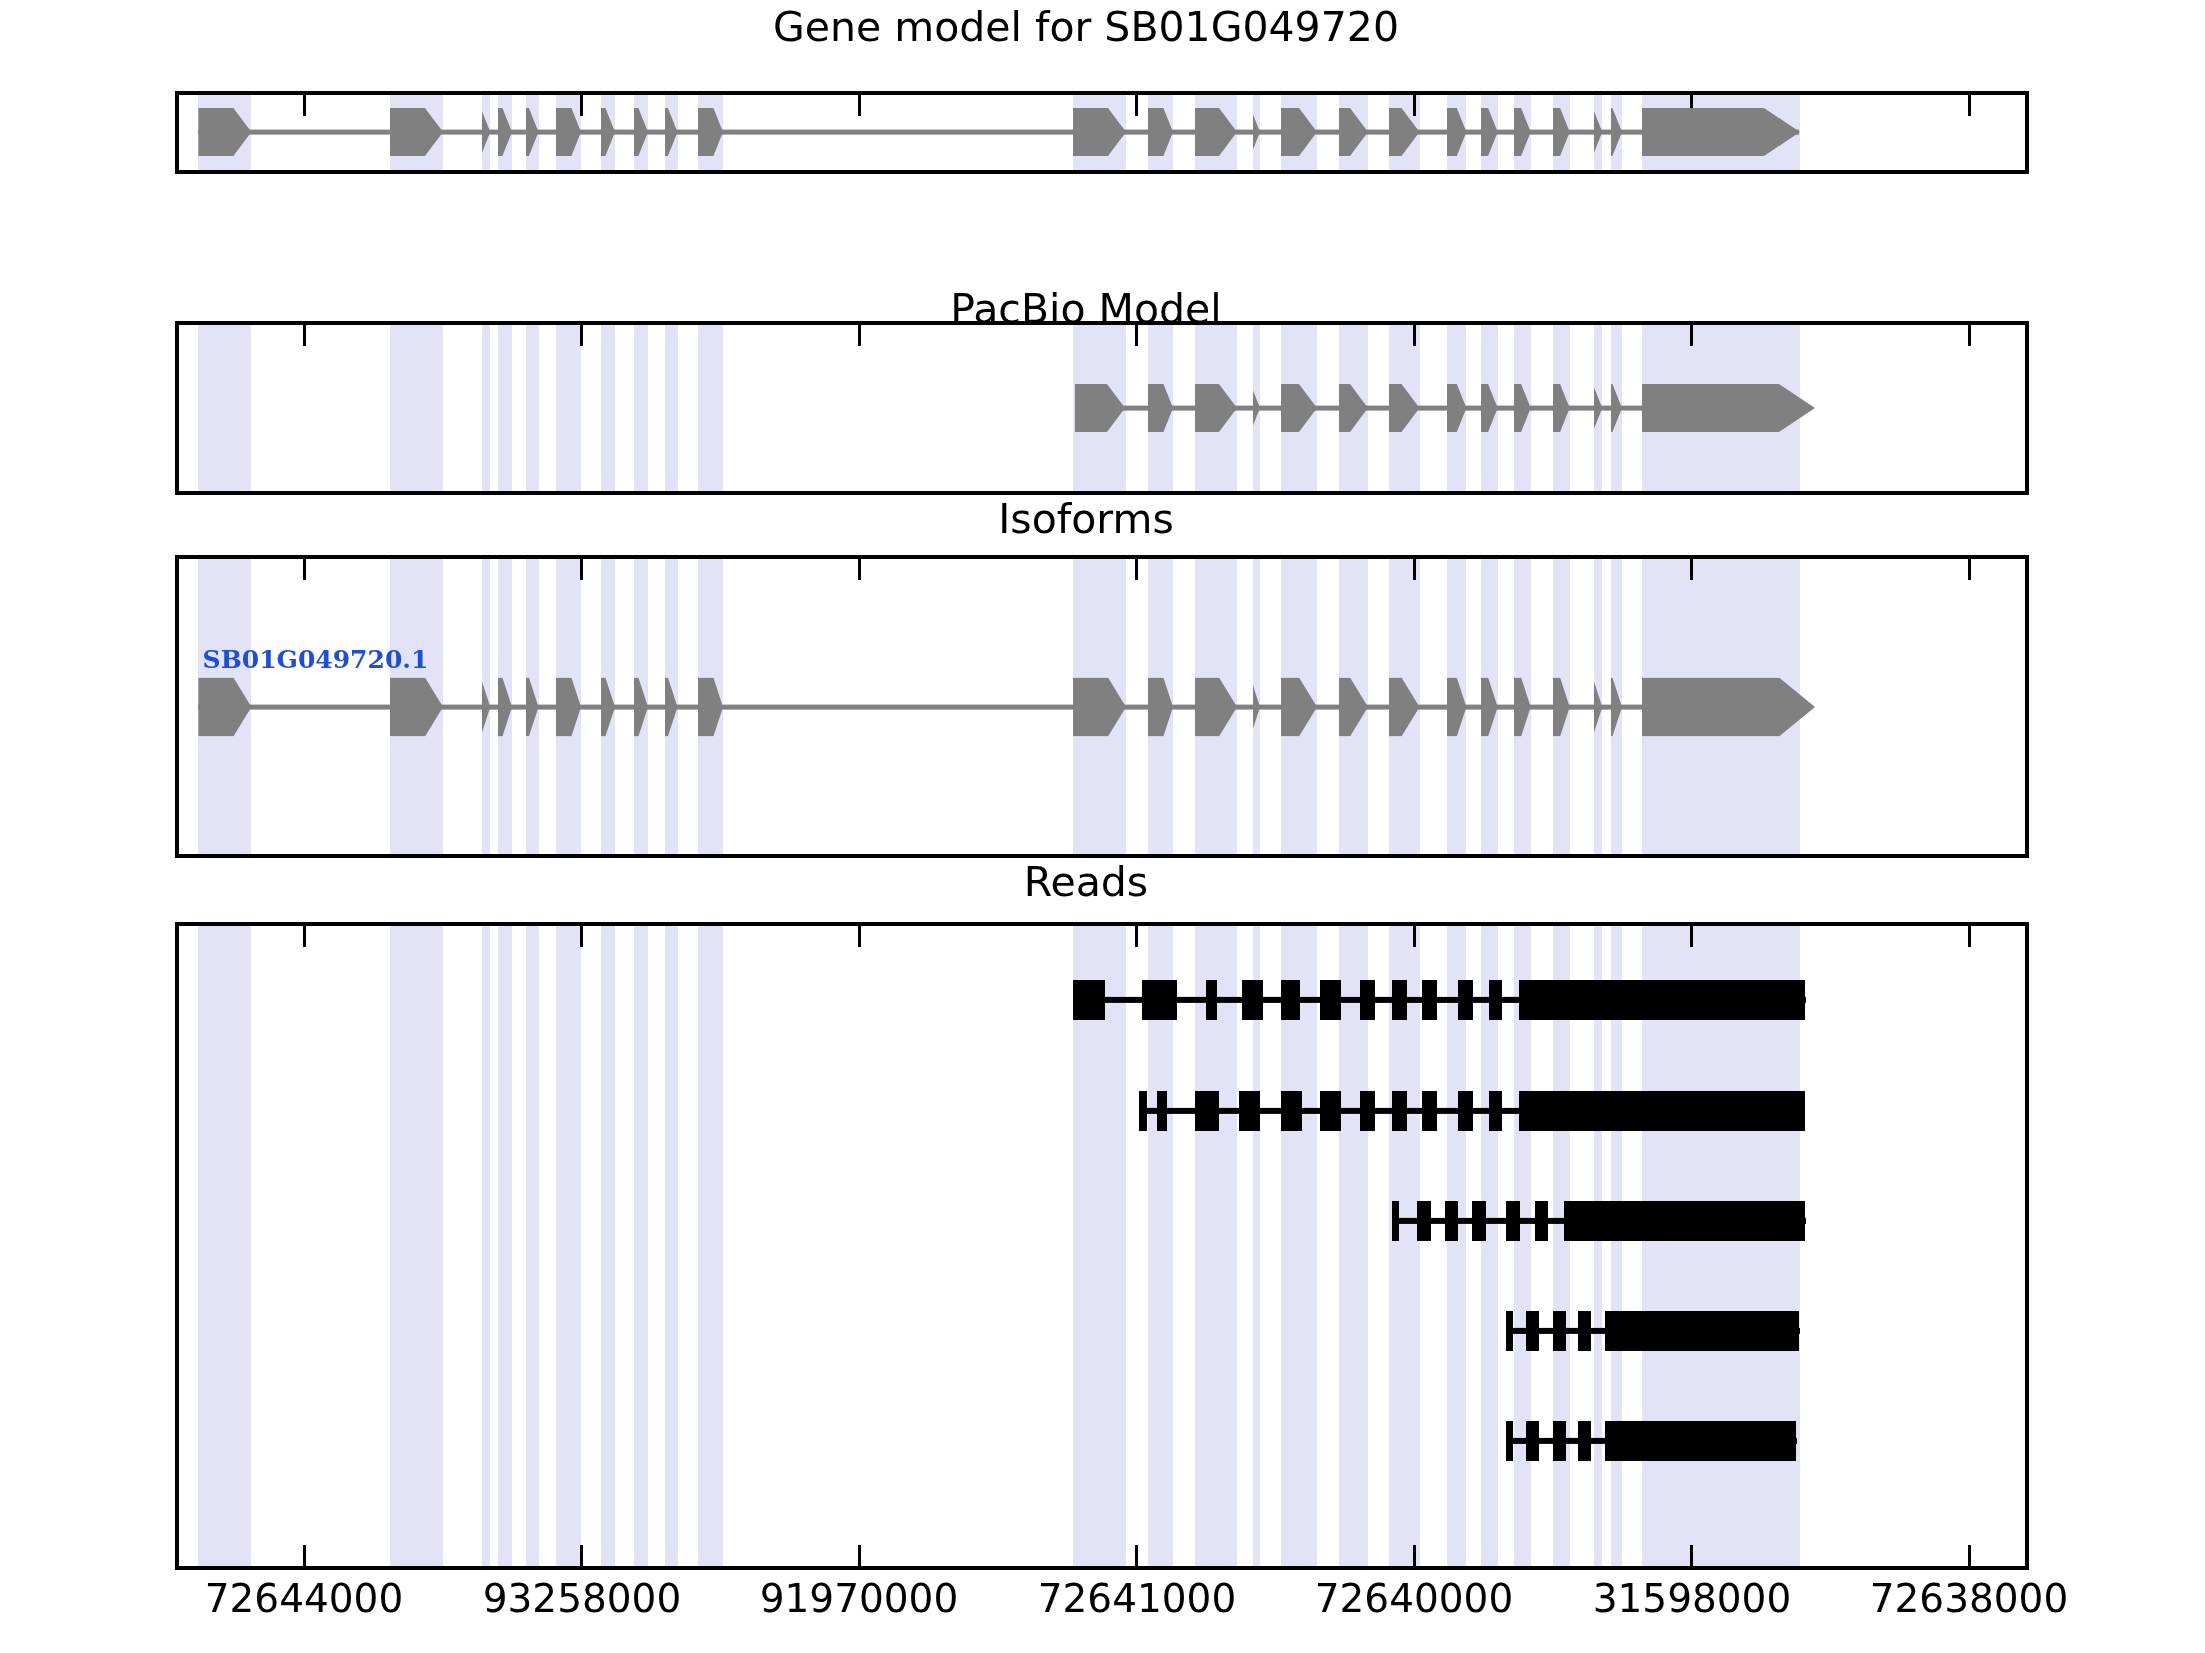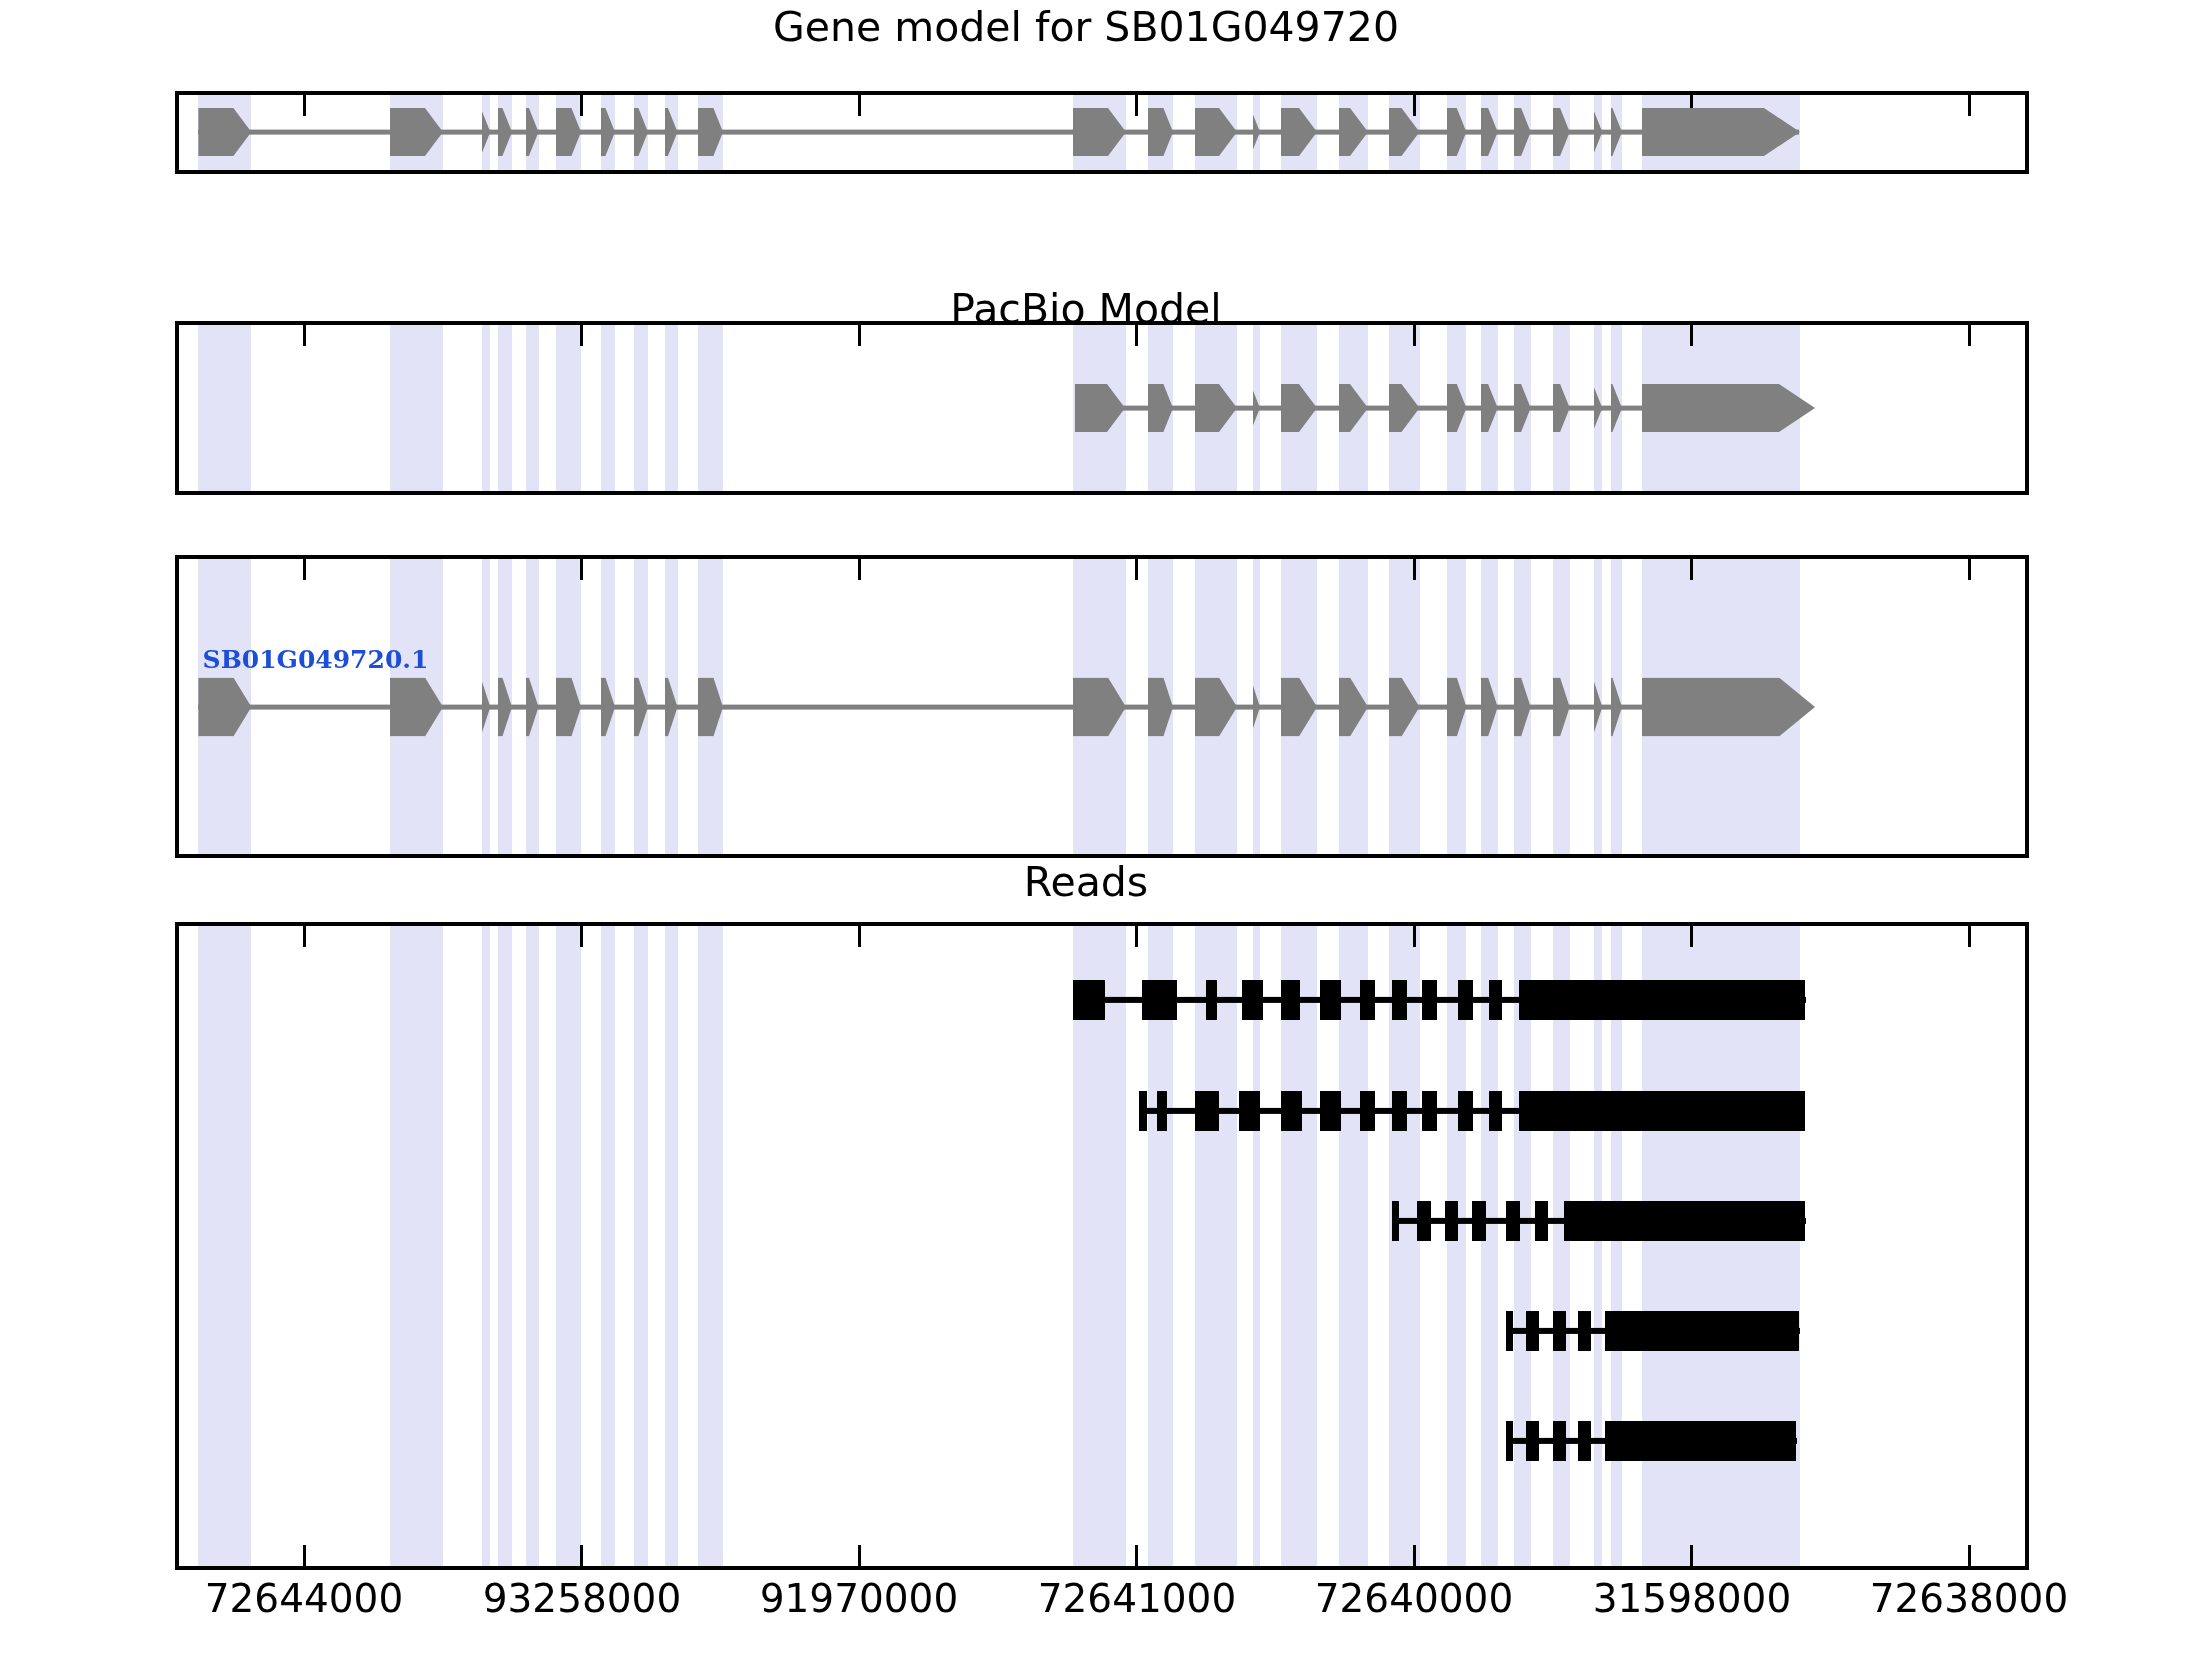--- a/index.html
+++ b/index.html
@@ -164,20 +164,21 @@
         <div class="exon arrow-sm" style="left: 1268px; width: 19.4px; height: 48px; top: 83px;"></div>
         <div class="exon arrow-sm" style="left: 1302px; width: 16.7px; height: 48px; top: 83px;"></div>
         <div class="exon arrow-sm" style="left: 1335px; width: 16.7px; height: 48px; top: 83px;"></div>
         <div class="exon arrow-sm" style="left: 1374px; width: 16.7px; height: 48px; top: 83px;"></div>
         <div class="exon arrow-sm" style="left: 1415px; width: 8.3px; height: 48px; top: 83px;"></div>
         <div class="exon arrow-sm" style="left: 1432px; width: 11px; height: 48px; top: 83px;"></div>
         <div class="exon arrow-lg" style="left: 1463px; width: 173px; height: 48px; top: 83px;"></div>
       </div>
     </div>
 
+  <div class="panel-title" style="top:498px;">Isoforms</div>
 
   <div class="panel" id="panel-isoforms" style="left:175px;top:555px;width:1854px;height:303px;">
       <div class="hl" style="left: 19.4px; width: 53px;"></div>
       <div class="hl" style="left: 211px; width: 53px;"></div>
       <div class="hl" style="left: 303px; width: 8.3px;"></div>
       <div class="hl" style="left: 319px; width: 14px;"></div>
       <div class="hl" style="left: 347px; width: 12.5px;"></div>
       <div class="hl" style="left: 377px; width: 25px;"></div>
       <div class="hl" style="left: 422px; width: 14px;"></div>
       <div class="hl" style="left: 455px; width: 14px;"></div>

